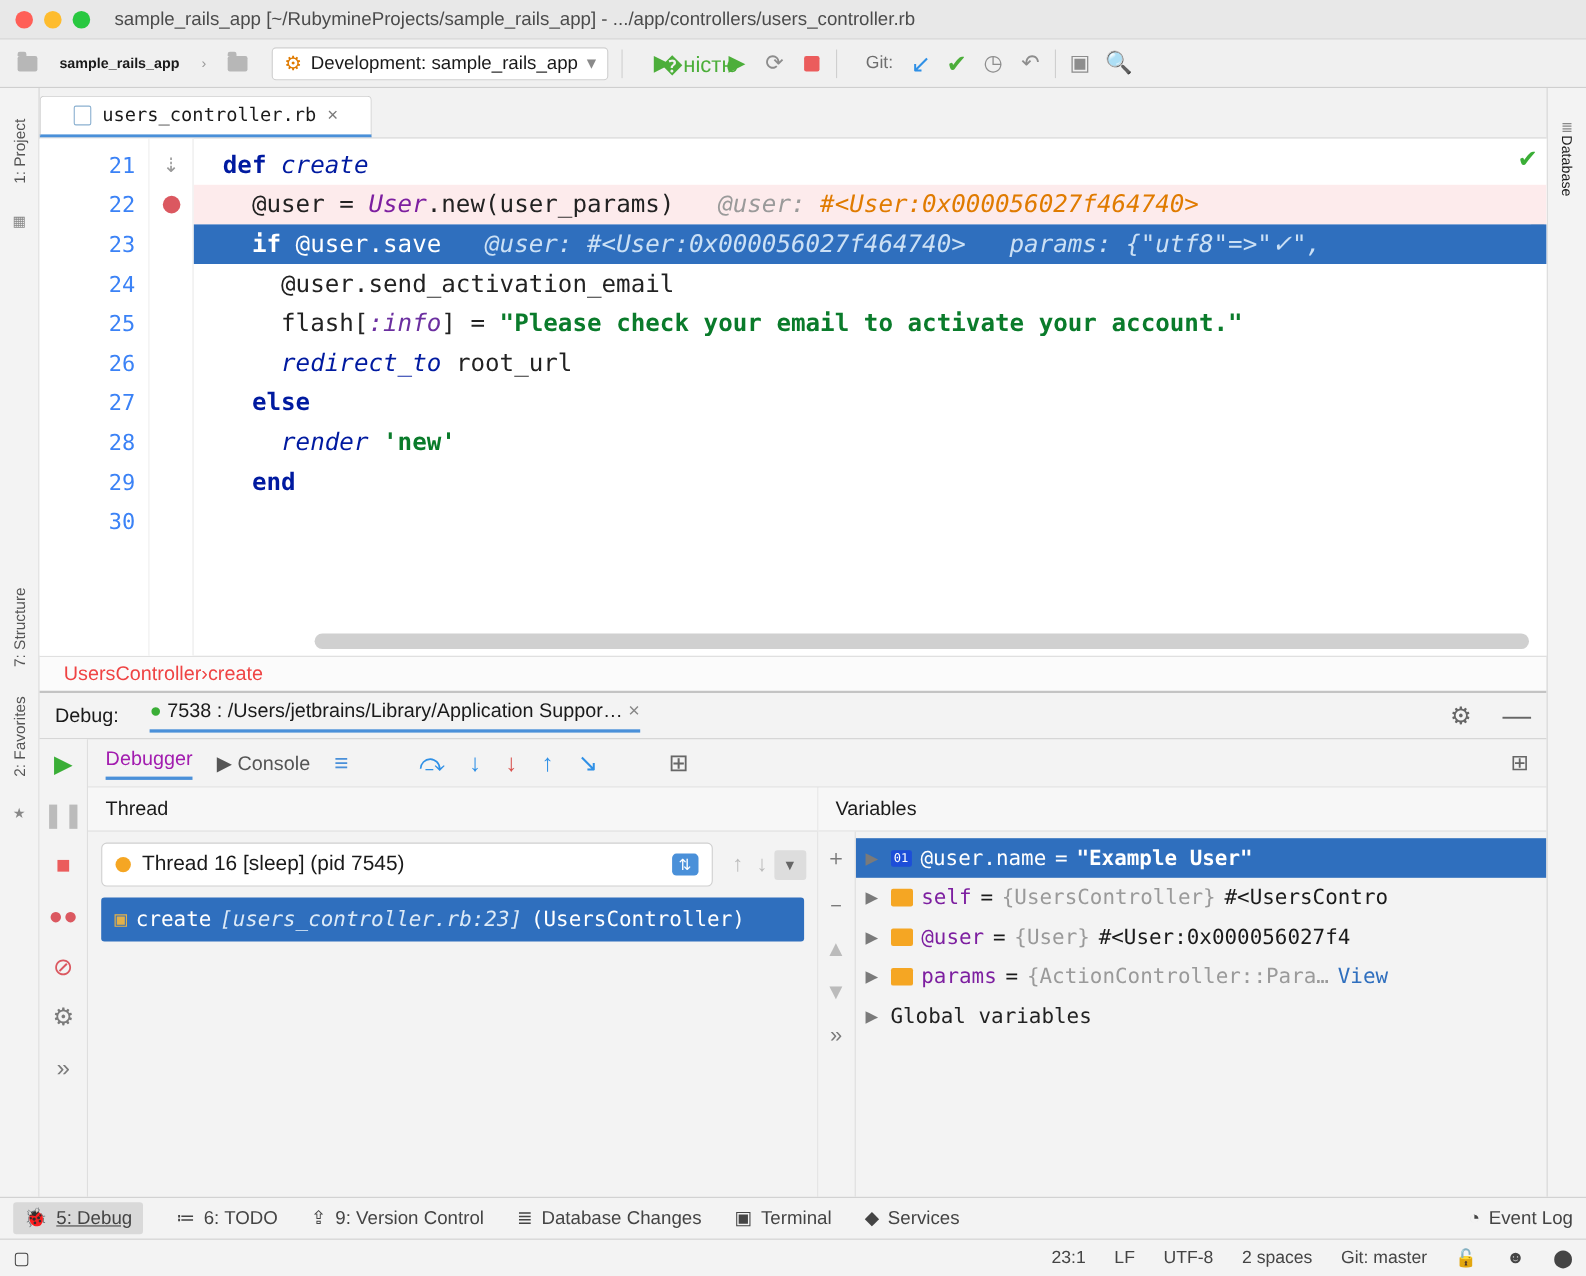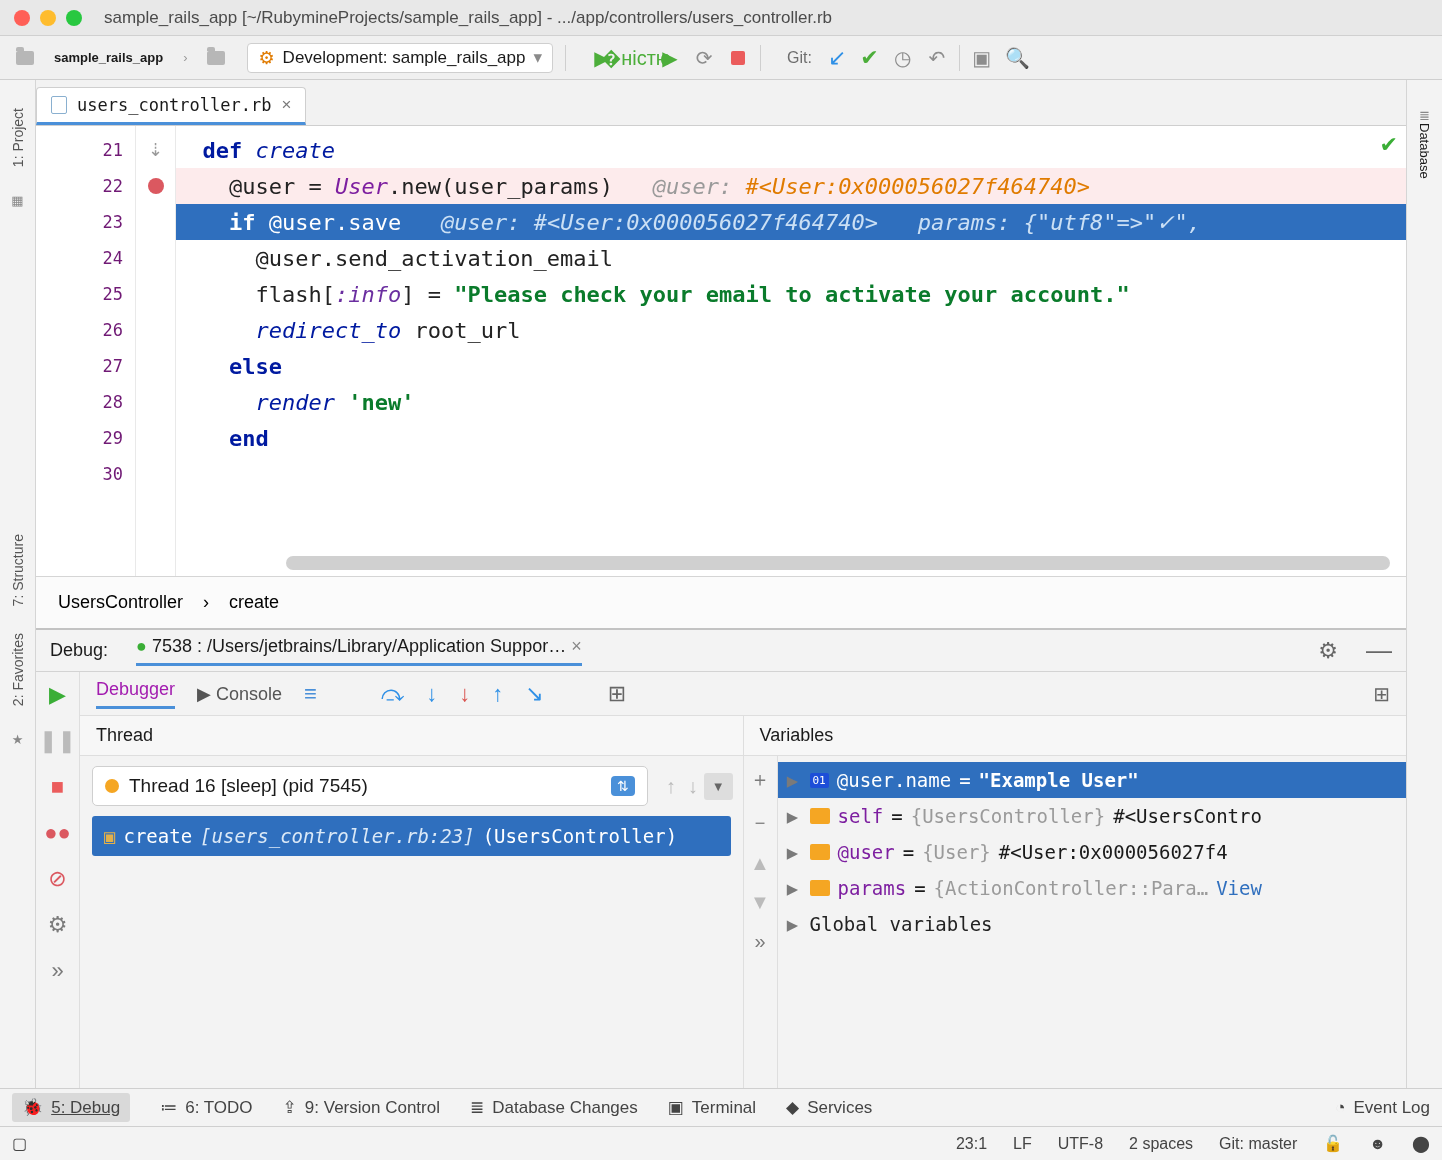--- a/index.html
+++ b/index.html
@@ -56,31 +56,31 @@
   width:36px;background:#f3f3f3;border-left:1px solid #d5d5d5;
   display:flex;flex-direction:column;align-items:center;padding-top:28px;
 }
 
 .center{flex:1;min-width:0;display:flex;flex-direction:column}
 
 
 .filetabs{height:46px;border-bottom:1px solid #cfcfcf;display:flex;align-items:flex-end;padding-top:8px;}
 .filetab{
   height:38px;background:#fff;border:1px solid #cfcfcf;border-bottom:3px solid #4a90d9;
-  border-radius:4px 4px 0 0;display:flex;align-items:center;gap:10px;padding:0 14px;font-size:17px;text-align:right;
+  border-radius:4px 4px 0 0;display:flex;align-items:center;gap:10px;padding:0 30px;font-size:17px;text-align:right;
 }
 .file-ic{width:16px;height:18px;background:#fff;border:1px solid #8ab0d0;border-radius:2px;display:inline-block}
 .ftlabel{font-family: ui-monospace, Menlo, monospace;}
 .close-x{color:#7a7a7a}
 
 
 .editor{flex:1;display:flex;background:#fff;min-height:0;position:relative}
 .lnums{width:100px;background:#fff;border-right:1px solid #e9e9e9;padding-top:6px}
 .lnum{height:36px;display:flex;align-items:center;justify-content:flex-end;padding-right:12px;
-  font-family:ui-monospace,Menlo,monospace;font-size:17px;color:#701a75}
+  font-family:ui-monospace,Menlo,monospace;font-size:20px;color:#3b82f6}
 .markercol{width:40px;background:#fff;border-right:1px solid #e9e9e9;padding-top:6px}
 .marker{height:36px;display:flex;align-items:center;justify-content:center;font-size:18px;color:#9a9a9a}
 .bp{width:16px;height:16px;background:#db5860;border-radius:50%}
 .code{flex:1;padding-top:6px;overflow:hidden;position:relative}
 .code .ln{height:36px;display:flex;align-items:center;font-family:ui-monospace,Menlo,monospace;font-size:22px;white-space:pre}
 .code .ln .pad{display:inline-block;white-space:pre}
 .kw{color:#001aa0;font-weight:700}
 .fn-it{color:#001aa0;font-style:italic}
 .txt{color:#222}
 .str{color:#0a7b2b;font-weight:700}
@@ -90,21 +90,21 @@
 .inlhint2{color:#e07b00;font-style:italic}
 .ln22{background:#fdebec}
 .ln23{background:#2f6fbe;color:#fff}
 .ln23 .kw,.ln23 .txt{color:#fff}
 .ln23 .inlhint3{color:#cbe0f5;font-style:italic}
 .checkmark{position:absolute;top:6px;right:8px;color:#3aae36;font-size:22px}
 .hscroll{position:absolute;bottom:6px;left:110px;right:16px;height:14px;background:#d0d0d0;border-radius:7px}
 .vscroll{position:absolute;top:72px;right:2px;width:12px;height:40px;background:#cfcfcf;border-radius:6px}
 
 
-.breadcrumb2{height:52px;border-top:1px solid #d5d5d5;display:flex;align-items:center;gap:20px;padding:0 22px;font-size:18px;color:#000000;background:#fbfbfb;}
+.breadcrumb2{height:32px;border-top:1px solid #d5d5d5;display:flex;align-items:center;gap:0;padding:0 22px;font-size:18px;color:#ef4444;background:#fbfbfb;}
 
 
 .debugpanel{height:460px;border-top:2px solid #c3c3c3;display:flex;flex-direction:column;background:#f3f3f3;}
 .dbg-top{height:42px;display:flex;align-items:center;padding:0 14px;border-bottom:1px solid #d3d3d3;font-size:18px;gap:28px}
 .dbg-top .sess{border-bottom:3px solid #4a90d9;padding-bottom:6px}
 .dbg-top .gap{flex:1}
 .dbg-body{flex:1;display:flex;min-height:0}
 .dbg-sidebar{width:44px;background:#f3f3f3;border-right:1px solid #dedede;display:flex;flex-direction:column;align-items:center;gap:20px;padding-top:10px}
 .dbg-sidebar span{font-size:22px;color:#7b7b7b}
 .dbg-sidebar .resume{color:#3aae36}

